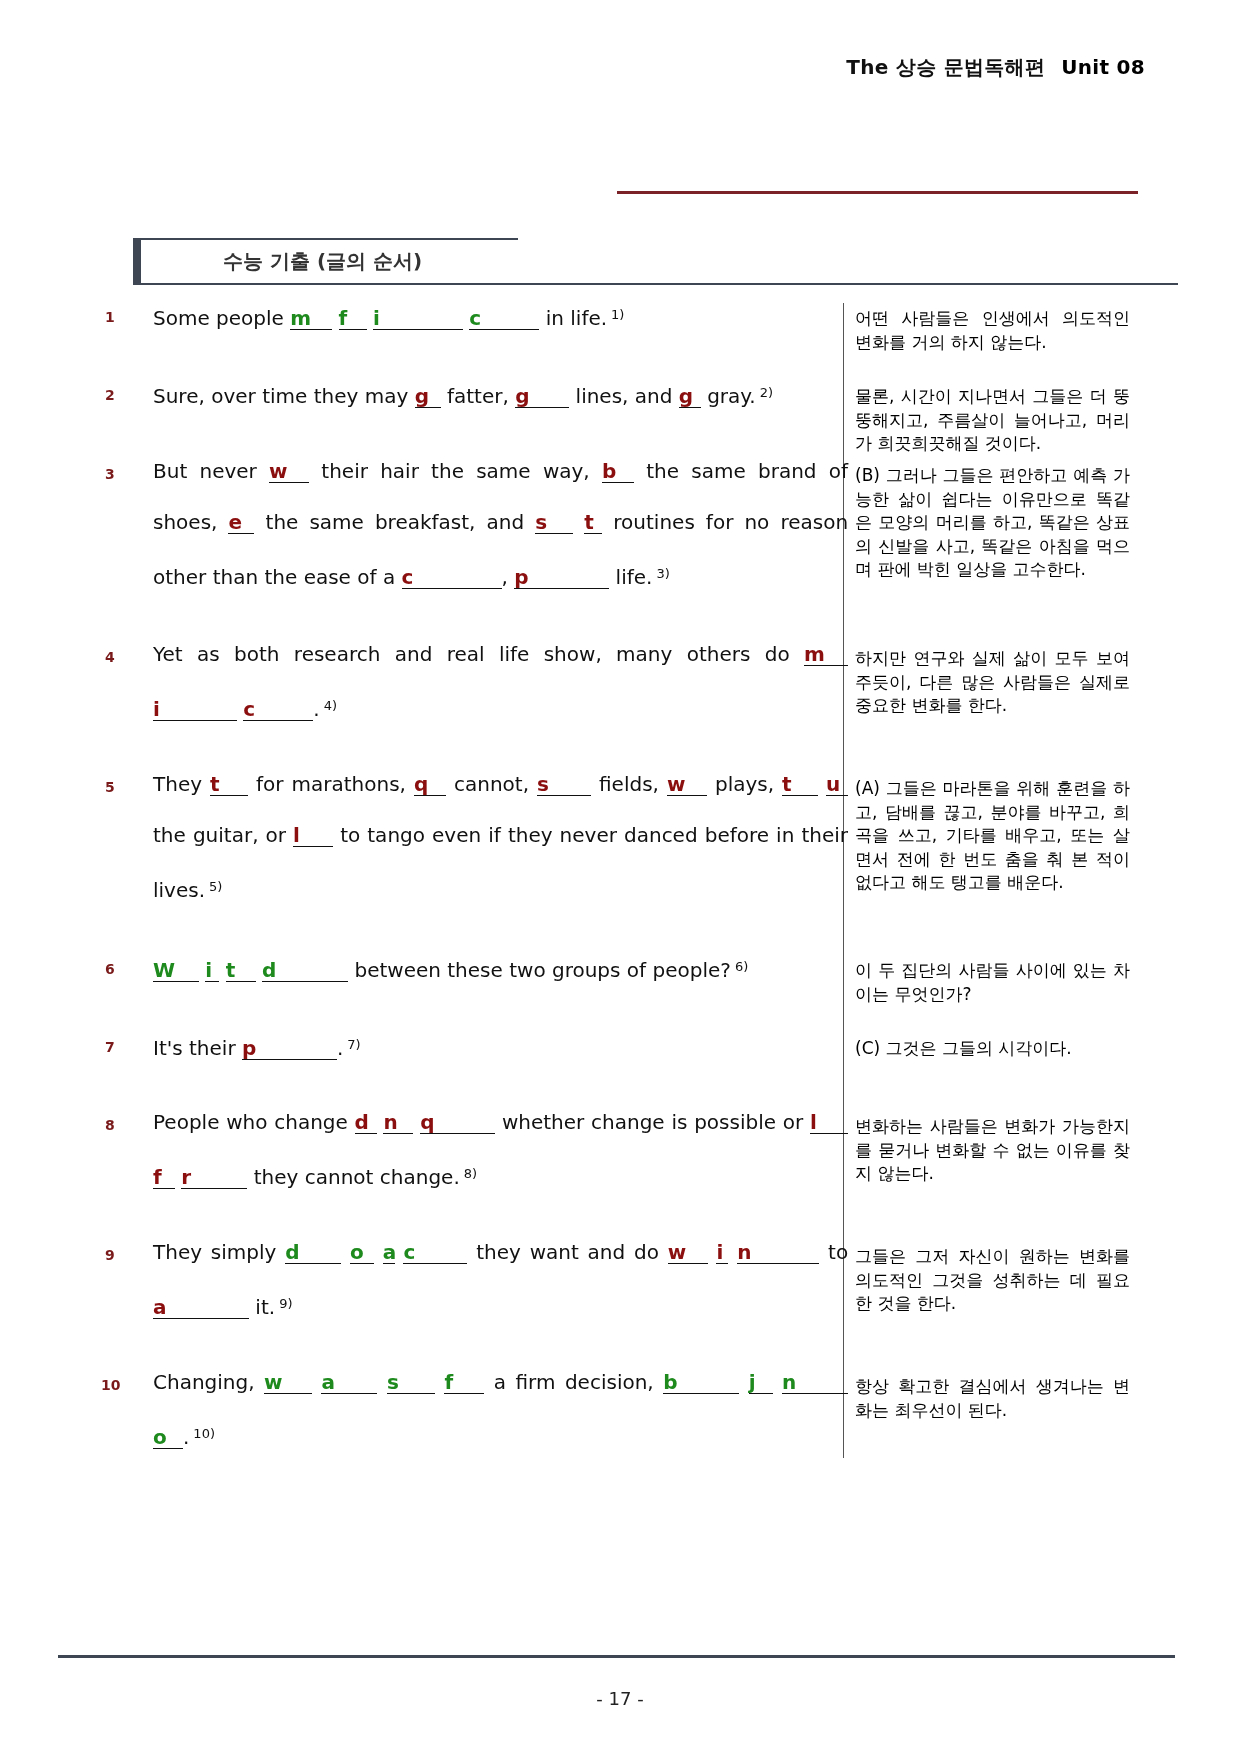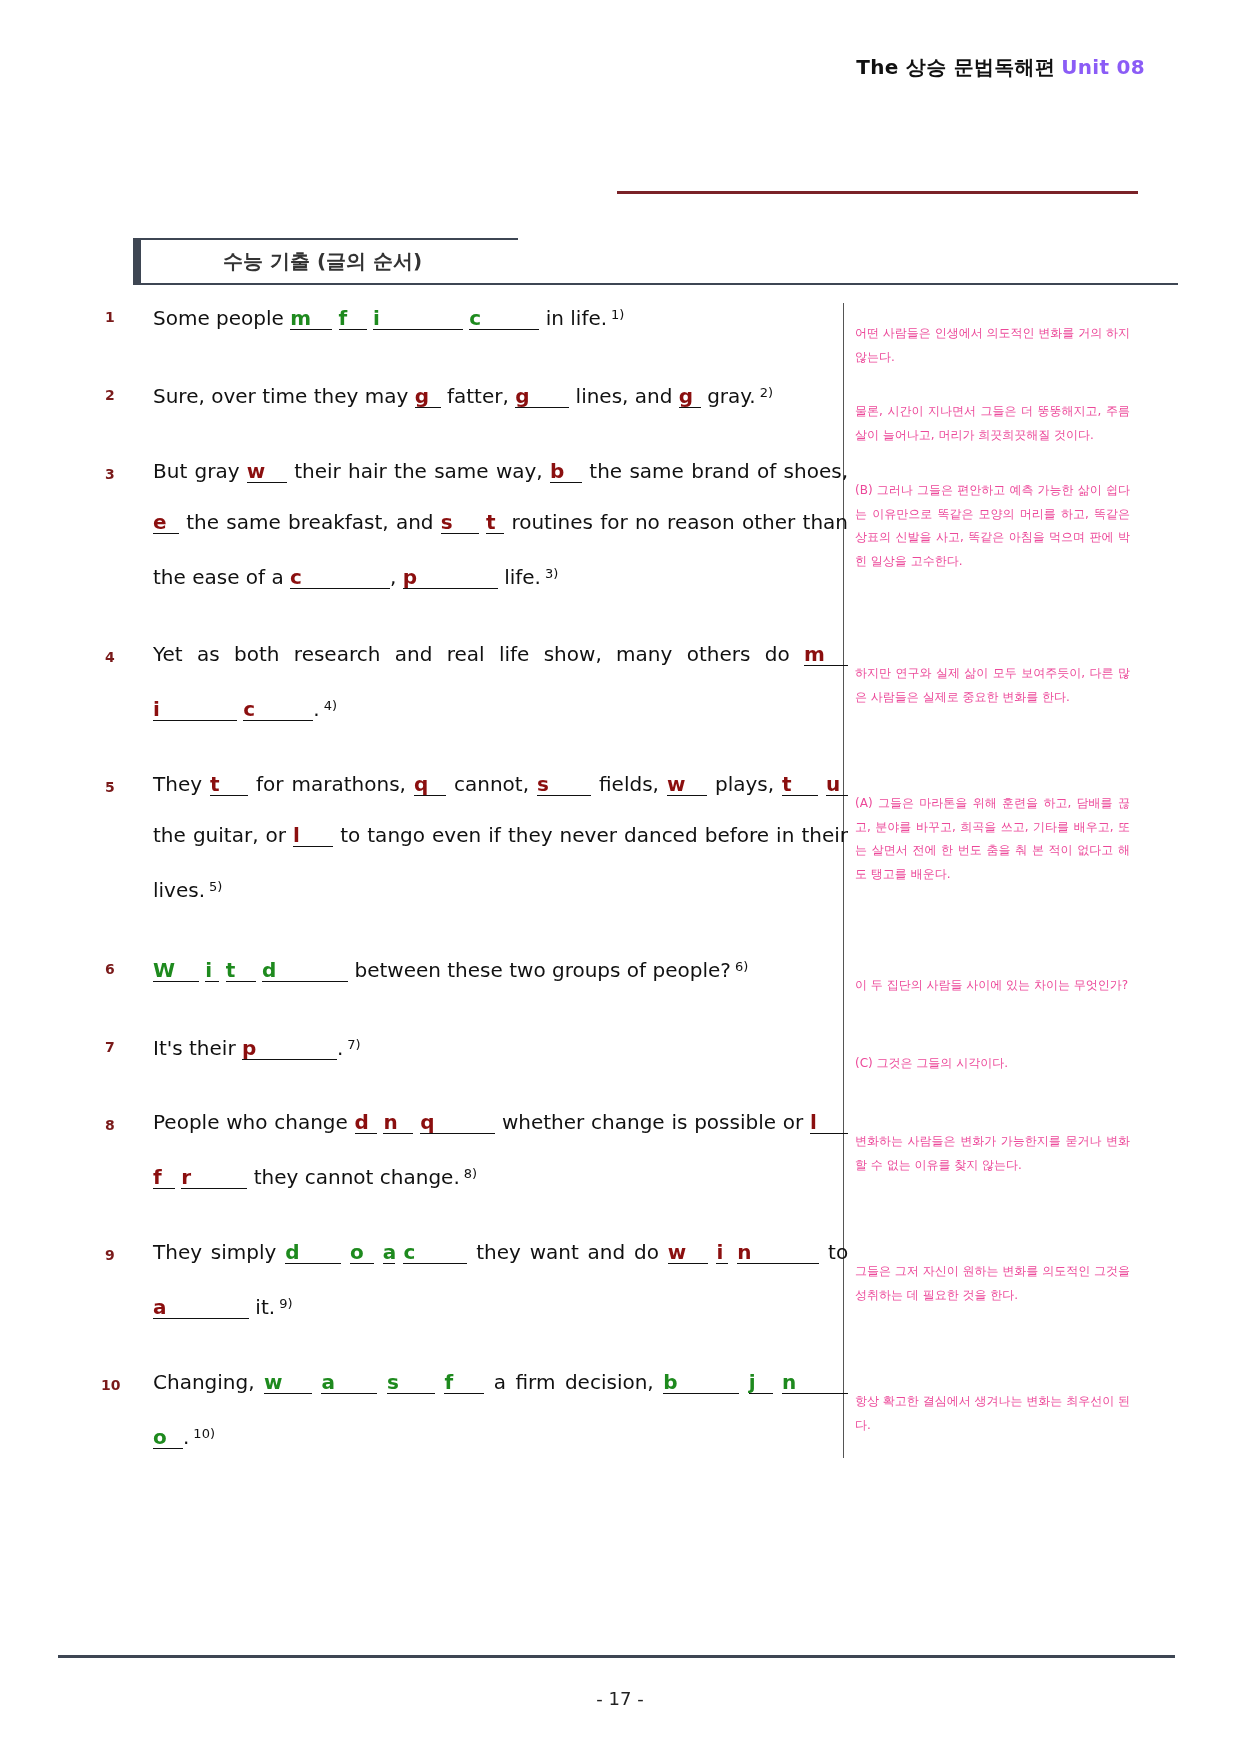--- a/index.html
+++ b/index.html
@@ -1,19 +1,19 @@
 <!DOCTYPE html>
 <html><head>
 <meta charset="utf-8">
 <style>
   html, body { margin: 0; padding: 0; background: #ffffff; }
   body { width: 1240px; height: 1752px; position: relative; font-family: "DejaVu Sans", sans-serif; color: #111; overflow: hidden; }
 
   .top-title { position: absolute; right: 95px; top: 54px; font-size: 20px; font-weight: bold; color: #111; letter-spacing: 0.3px; }
-  .top-title .unit { color: #8b5cf6; margin-left: 6px; }
+  .top-title .unit { color: #000000; margin-left: 16px; }
 
   .step-bar { position: absolute; left: 93px; top: 123px; width: 1045px; height: 71px; }
   .step-box { position: absolute; left: 0; top: 0; width: 524px; height: 71px;
     background: linear-gradient(to bottom, #d69392 0%, #bc7674 30%, #a35a5a 65%, #7e2f33 100%);
     display: flex; align-items: center; justify-content: center; color: #fff; font-weight: bold; font-size: 19px; }
   .step-title { position: absolute; left: 524px; right: 0; top: 0; height: 68px; display: flex; align-items: center; justify-content: center;
     color: #7a2228; font-weight: bold; font-size: 20px; }
   .step-underline { position: absolute; left: 524px; right: 0; bottom: 0; height: 3px; background: #7a2228; }
 
   .section-head { position: absolute; left: 93px; top: 238px; width: 1045px; height: 47px; margin-left: 40px; }
@@ -21,21 +21,21 @@
   .section-head .top-line { position: absolute; left: 0; top: 0; width: 385px; height: 2px; background: #3e4653; }
   .section-head .bottom-line { position: absolute; left: 0; bottom: 0; width: 100%; height: 2px; background: #3e4653; }
   .section-head .label { position: absolute; left: 90px; top: 10px; font-size: 20px; font-weight: bold; color: #333; }
 
   .content { position: absolute; left: 93px; top: 295px; width: 1045px; }
   .divider { position: absolute; left: 843px; top: 303px; width: 1px; height: 1155px; background: #555; }
 
   .item { position: absolute; left: 0; width: 1045px; }
   .num { position: absolute; left: 12px; top: 14px; font-size: 14px; font-weight: bold; color: #7a1a1a; }
   .en { position: absolute; left: 60px; width: 695px; font-size: 20px; line-height: 51px; text-align: justify; color: #111; }
-  .ko { position: absolute; left: 762px; width: 275px; font-size: 12px; line-height: 23.5px; text-align: justify; color: #ec4899; top: 27px; }
+  .ko { position: absolute; left: 762px; width: 275px; font-size: 17px; line-height: 23.5px; text-align: justify; color: #000000; top: 12px; }
   .blank { display: inline-block; border-bottom: 1.5px solid #111; line-height: 22px; font-weight: bold; }
   .g { color: #1e8a1e; }
   .r { color: #8b0f0f; }
   sup { font-size: 13px; vertical-align: 6px; margin-left: 4px; }
 
   .footer-line { position: absolute; left: 58px; top: 1655px; width: 1117px; height: 3px; background: #3e4653; }
   .page-num { position: absolute; left: 0; width: 1240px; top: 1688px; text-align: center; font-size: 18px; color: #222; }
 </style>
 </head>
 <body>
@@ -82,21 +82,21 @@
       <span>lines, and</span>
       <span class="blank r" style="width:22px">g</span>
       <span>gray.</span><sup>2)</sup>
     </div>
     <div class="ko">물론, 시간이 지나면서 그들은 더 뚱뚱해지고, 주름살이 늘어나고, 머리가 희끗희끗해질 것이다.</div>
   </div>
 
   <div class="item" style="top:157px">
     <div class="num">3</div>
     <div class="en" style="top:-6px">
-      <span>But gray</span>
+      <span>But never</span>
       <span class="blank r" style="width:40px">w</span>
       <span>their hair the same way,</span>
       <span class="blank r" style="width:32px">b</span>
       <span>the same brand of shoes,</span>
       <span class="blank r" style="width:26px">e</span>
       <span>the same breakfast, and</span>
       <span class="blank r" style="width:38px">s</span>
       <span class="blank r" style="width:18px">t</span>
       <span>routines for no reason other than the ease of a</span>
       <span class="blank r" style="width:100px">c</span><span>,</span>

